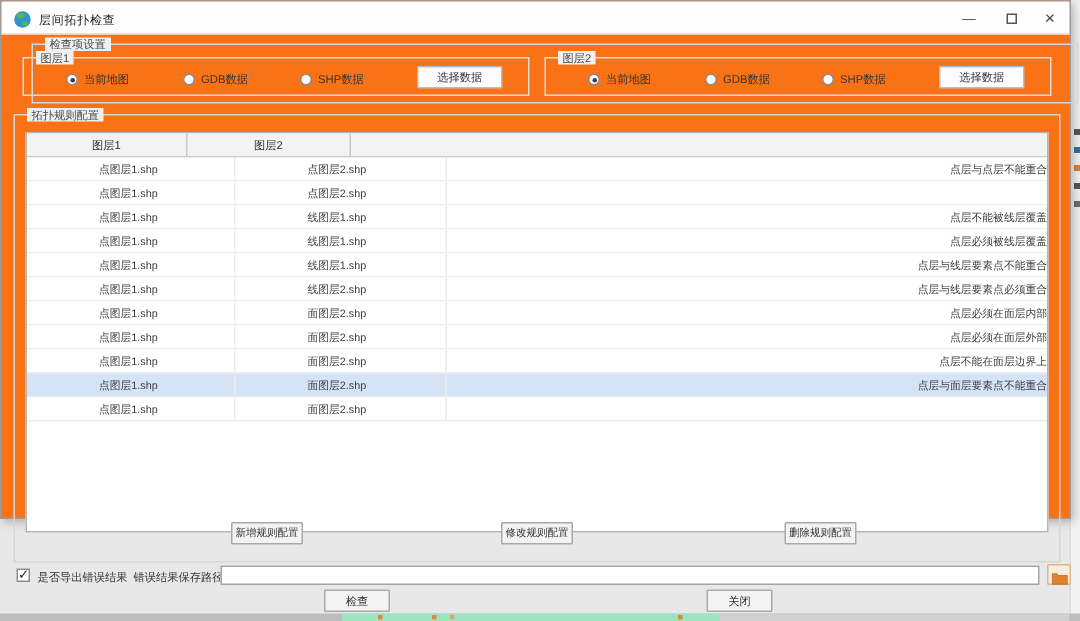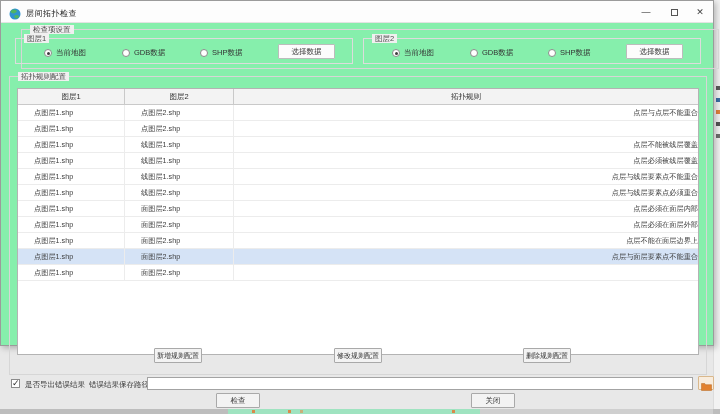--- a/index.html
+++ b/index.html
@@ -8,21 +8,21 @@
   .screen { position:absolute; inset:0; width:720px; height:414px; }
 
   
   .bg-right { position:absolute; left:713px; top:0; width:7px; height:414px; background:#f2f2f2; border-left:1px solid #dcdcdc; }
   .speck { position:absolute; width:4px; height:4px; }
   .bg-bottom { position:absolute; left:0; top:409px; width:720px; height:5px; background:#bdbdbd; }
   .map-seg { position:absolute; top:0; height:5px; }
   .map-dot { position:absolute; width:3px; height:3px; top:1px; }
 
   
-  .dialog { position:absolute; left:0; top:0; width:714px; height:346px; background:#86efac; border:1px solid #9b9b9b; box-shadow:2px 2px 6px rgba(0,0,0,.25); }
+  .dialog { position:absolute; left:0; top:0; width:714px; height:346px; background:#f97316; border:1px solid #9b9b9b; box-shadow:2px 2px 6px rgba(0,0,0,.25); }
   .titlebar { position:absolute; left:0; top:0; width:712px; height:22px; background:#fdfdfd; border-bottom:1px solid #e3e3e3; }
   .app-icon { position:absolute; left:8px; top:5px; width:12px; height:12px; }
   .title-text { position:absolute; left:25px; top:7px; font-size:8px; color:#222; letter-spacing:.5px; }
   .win-btn { position:absolute; top:0; width:26px; height:22px; text-align:center; line-height:22px; font-size:9px; color:#444; cursor:default; }
   .win-btn.min { left:632px; } .win-btn.max { left:660px; } .win-btn.cls { left:686px; }
   .win-btn .box { display:inline-block; width:7px; height:7px; border:1px solid #555; vertical-align:middle; }
 
   
   .group { position:absolute; border:1px solid #d6d6d6; }
   .legend { position:absolute; top:-5px; left:8px; background:#f0f0f0; padding:0 3px; font-size:7.5px; color:#4a4a4a; line-height:9px; }
@@ -39,21 +39,21 @@
   .btn { position:absolute; background:#f3f3f3; border:1px solid #a9a9a9; font-size:7px; color:#333; text-align:center; border-radius:1px; }
   .btn.sel-data { width:57px; height:15px; line-height:13px; top:43px; background:#fcfcfc; border-color:#bcbcbc; font-size:7.5px; }
 
   
   .table { position:absolute; left:16px; top:87px; width:682px; height:267px; background:#fff; border:1px solid #b3b3b3; }
   .thead { display:flex; height:16px; background:#f3f3f3; border-bottom:1px solid #c9c9c9; }
   .th { font-size:7.5px; color:#2e2e2e; text-align:center; line-height:15px; border-right:1px solid #c9c9c9; }
   .th.c0 { width:107px; } .th.c1 { width:109px; } .th.c2 { flex:1; border-right:none; }
   .trow { display:flex; height:16px; border-bottom:1px solid #ececec; background:#fff; }
   .trow.sel { background:#d5e3f6; }
-  .tcell { font-size:7.2px; color:#3c3c3c; line-height:15px; padding-left:16px; border-right:1px solid #ececec; white-space:nowrap; overflow:hidden; }
+  .tcell { font-size:7.2px; color:#3c3c3c; line-height:15px; padding-left:16px; border-right:1px solid #ececec; white-space:nowrap; overflow:hidden;margin-left:32px; }
   .trow .tcell:nth-child(1) { width:107px; } .trow .tcell:nth-child(2) { width:109px; } .trow .tcell:nth-child(3) { flex:1; border-right:none;text-align:right; }
 
   .btn.rule { top:347px; height:15px; line-height:13px; }
   .btn.add { left:153px; width:48px; } .btn.mod { left:333px; width:48px; } .btn.del { left:522px; width:48px; }
 
   
   .cb { position:absolute; left:10px; top:378px; width:9px; height:9px; border:1px solid #8b8b8b; background:#fff; }
   .cb.on::after { content:'✓'; position:absolute; left:0px; top:-2.5px; font-size:9px; color:#2e2e2e; }
   .cb-label { position:absolute; left:24px; top:379px; font-size:7.5px; color:#333; }
   .path-label { position:absolute; left:88px; top:379px; font-size:7.5px; color:#333; }
@@ -129,21 +129,20 @@
     <button class="btn sel-data" style="left:625px;">选择数据</button>
 
     <div class="group g-rules">
       <span class="legend">拓扑规则配置</span>
     </div>
 
     <div class="table">
       <div class="thead">
         <div class="th c0">图层1</div>
         <div class="th c1">图层2</div>
-        <div class="th c2">拓扑规则</div>
       </div>
       <div>
           <div class="trow">
             <div class="tcell">点图层1.shp</div>
             <div class="tcell">点图层2.shp</div>
             <div class="tcell">点层与点层不能重合</div>
           </div>
           <div class="trow">
             <div class="tcell">点图层1.shp</div>
             <div class="tcell">点图层2.shp</div>

